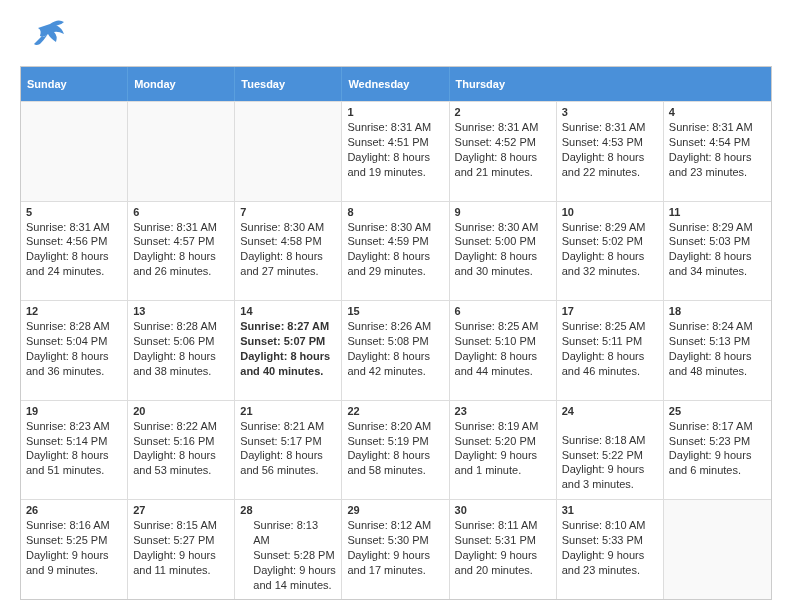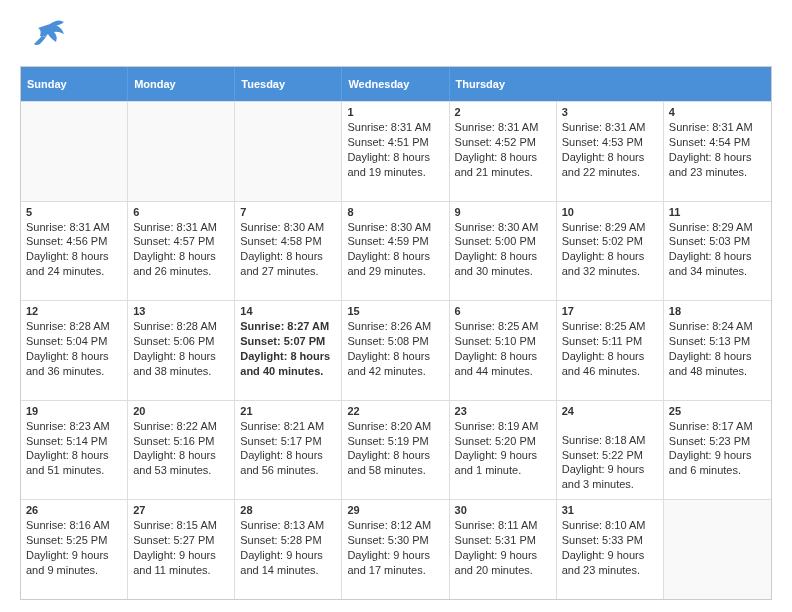--- a/index.html
+++ b/index.html
@@ -344,21 +344,21 @@
           </div>
           <div class="cal-cell">
             <span class="day-num">27</span>
             <div class="cell-text" style="white-space: pre-line;">Sunrise: 8:15 AM
 Sunset: 5:27 PM
 Daylight: 9 hours
 and 11 minutes.</div>
           </div>
           <div class="cal-cell">
             <span class="day-num">28</span>
-            <div class="cell-text" style="white-space: pre-line;">Sunrise: 8:13 AM
+            <div class="cell-text" style="white-space: pre-line; margin-left: 13px;">Sunrise: 8:13 AM
 Sunset: 5:28 PM
 Daylight: 9 hours
 and 14 minutes.</div>
           </div>
           <div class="cal-cell">
             <span class="day-num">29</span>
             <div class="cell-text" style="white-space: pre-line;">Sunrise: 8:12 AM
 Sunset: 5:30 PM
 Daylight: 9 hours
 and 17 minutes.</div>

